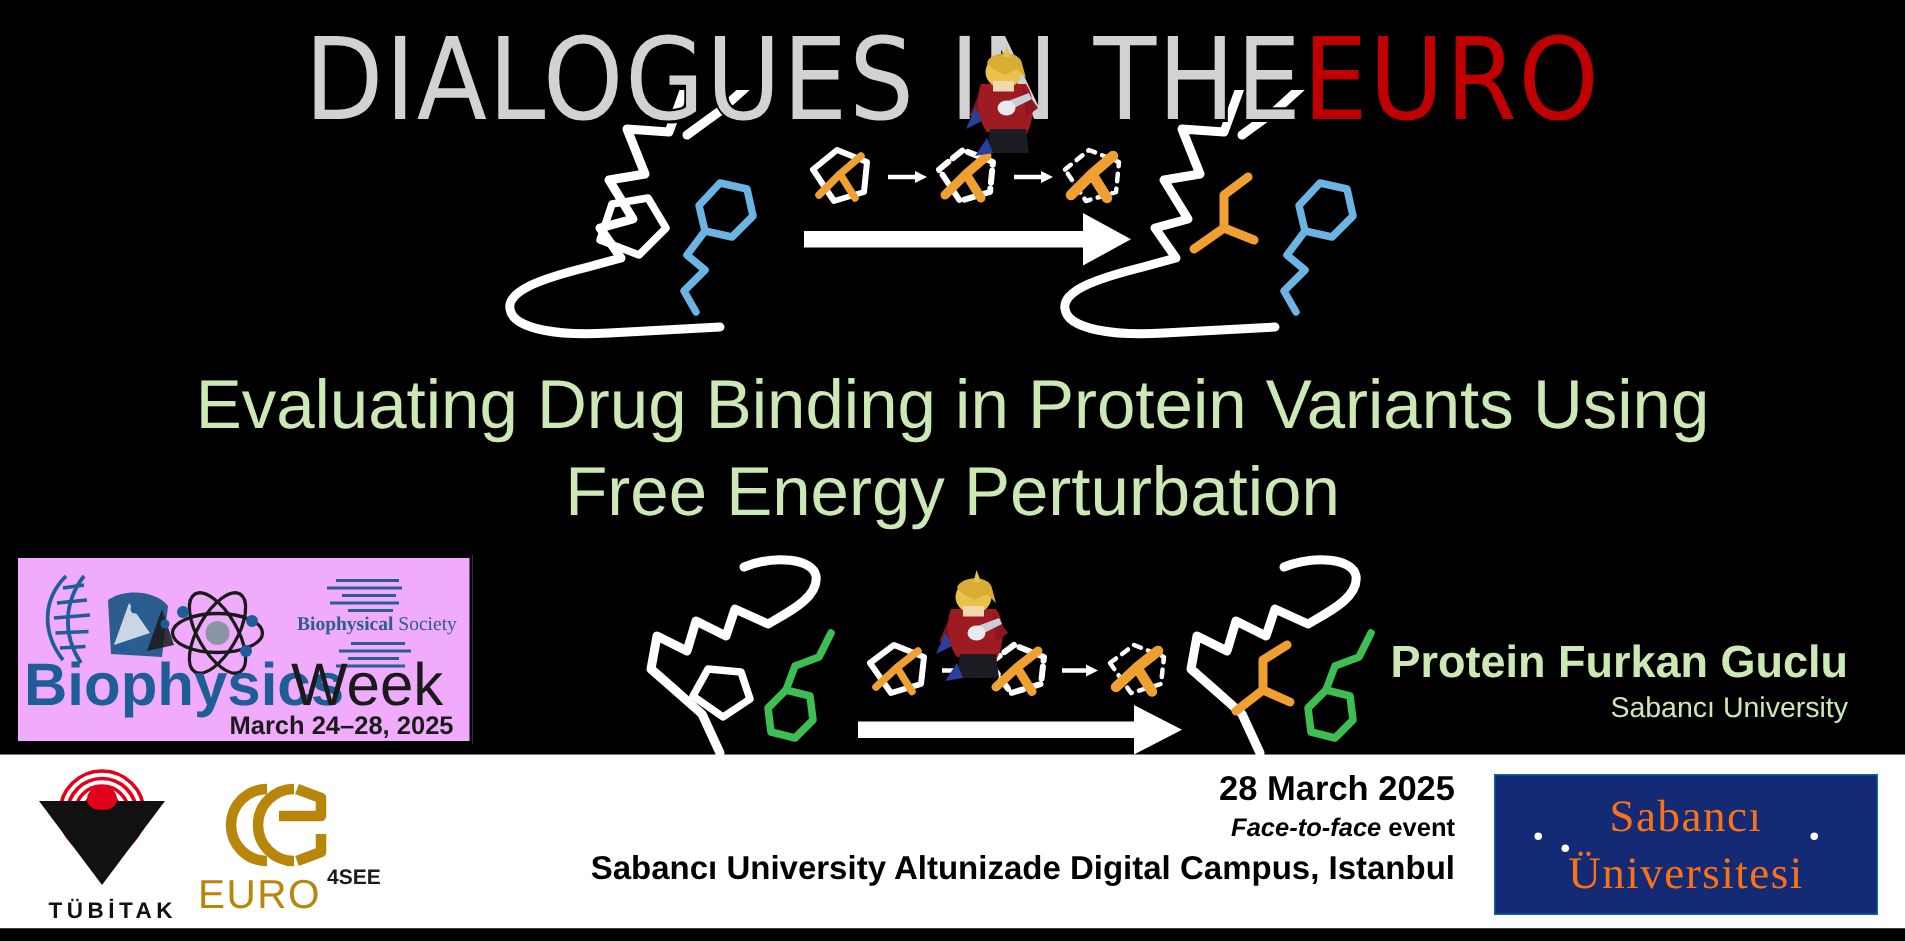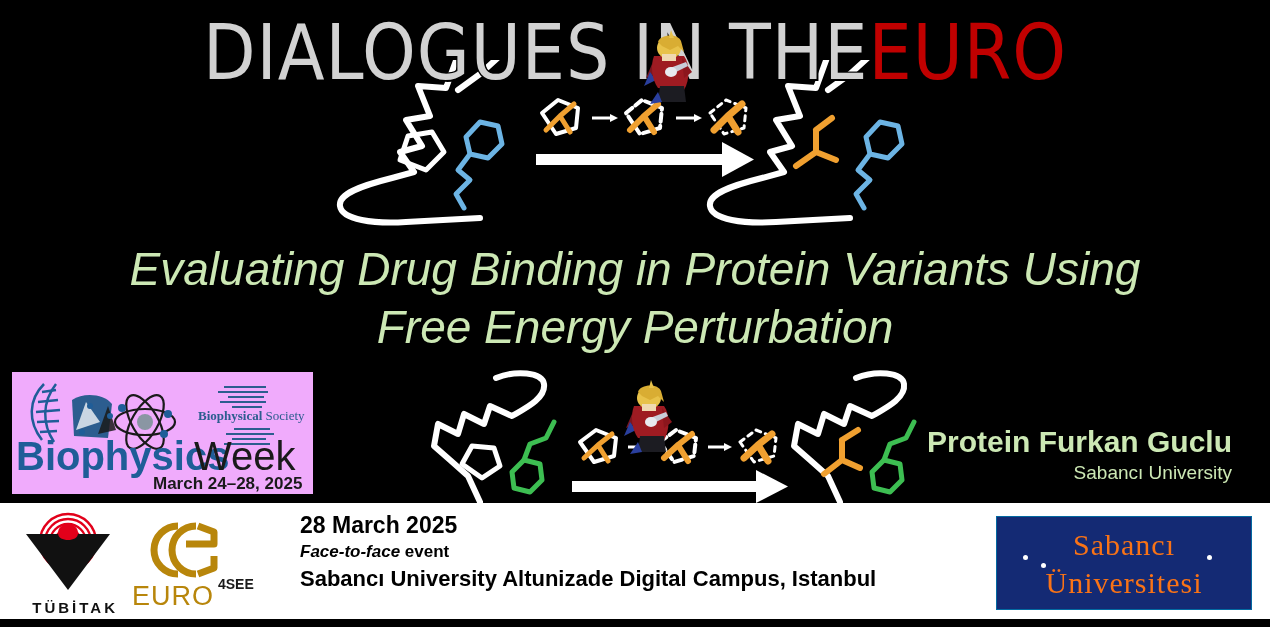--- a/index.html
+++ b/index.html
@@ -59,21 +59,21 @@
     text-align: center;
     color: #cce8b4;
     font-size: 46px;
     line-height: 58px;
     font-weight: 400;
     font-family: "Liberation Sans", sans-serif;
     font-stretch: condensed;
     text-shadow: 2px 2px 0 #000, -1px -1px 0 #000, 1px -1px 0 #000, -1px 1px 0 #000;
     z-index: 30;
   }
-  .session-title .line { display: block; font-style: italic; }
+  .session-title .line { display: block; }
 
   
   .speaker {
     position: absolute;
     right: 38px;
     top: 424px;
     text-align: right;
     z-index: 35;
   }
   .speaker-name {
@@ -123,21 +123,21 @@
     height: 8px;
     background: #000000;
     z-index: 51;
   }
 
   .footer-center {
     position: absolute;
     left: 300px;
     top: 510px;
     width: 670px;
-    text-align: left;
+    text-align: right;
     color: #000;
     z-index: 52;
   }
   .footer-date {
     font-size: 23px;
     line-height: 30px;
     font-weight: bold;
   }
   .footer-mode {
     font-size: 17px;

